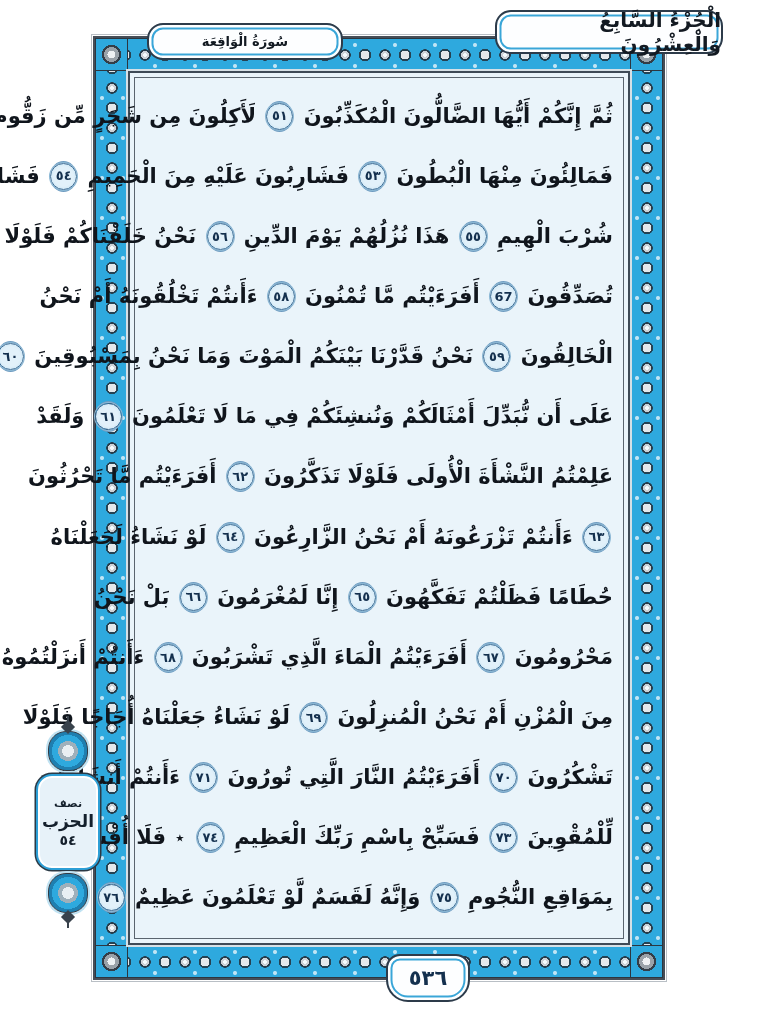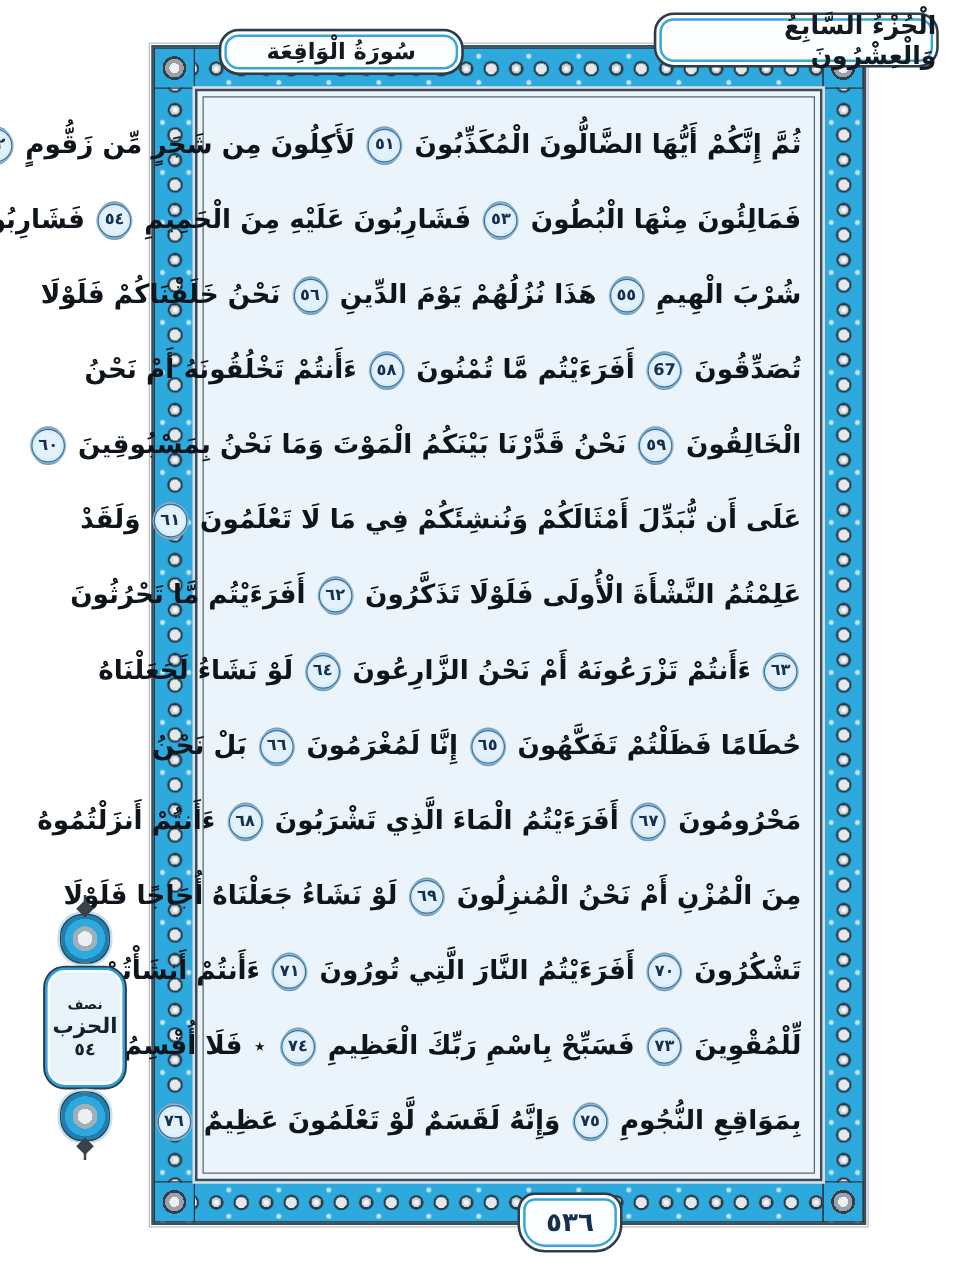--- a/index.html
+++ b/index.html
@@ -4,21 +4,20 @@
 <style>
   * { margin:0; padding:0; box-sizing:border-box; }
   html,body { width:768px; height:1024px; background:#ffffff; overflow:hidden;
               font-family:"DejaVu Sans", sans-serif; }
 
   
   .frame {
     position:absolute; left:95px; top:38px; width:568px; height:940px;
     background:#2ea9de;
     box-shadow: 0 0 0 2px #454d57, 0 0 0 3px #ffffff, 0 0 0 4px #b9bfc5;
-    margin-left: 28px;
   }
   .edge { position:absolute; background-color:#2ea9de; }
   .edge.h {
     left:0; right:0; height:33px;
     background-image:
       radial-gradient(circle at 10px 16px, rgba(255,255,255,.95) 2px, #ccd1d6 2px 4px, rgba(35,40,48,.85) 4px 5.5px, transparent 6px),
       radial-gradient(circle at 30px 16px, #e4e8eb 0 4.5px, rgba(35,40,48,.8) 4.5px 6px, transparent 6.5px),
       radial-gradient(circle at 20px 6px, rgba(255,255,255,.7) 0 1.5px, transparent 2.5px),
       radial-gradient(circle at 20px 27px, rgba(255,255,255,.7) 0 1.5px, transparent 2.5px);
     background-size:40px 33px;
@@ -71,21 +70,21 @@
 
   
   .cartouche {
     position:absolute; background:#fdfeff; z-index:5;
     border:2px solid #2d3b4a; border-radius:16px;
     box-shadow: inset 0 0 0 2.5px #ffffff, inset 0 0 0 4.5px #3aa6d8;
     display:flex; align-items:center; justify-content:center;
     color:#131a22; font-weight:bold; direction:rtl;
   }
   .tab-juz   { left:400px; top:-28px; width:228px; height:44px; font-size:20px; }
-  .tab-surah { left:52px;  top:-15px; width:196px; height:37px; font-size:18px; }
+  .tab-surah { left:52px;  top:-15px; width:196px; height:37px; font-size:13px; }
   .page-num  { left:291px; bottom:-24px; width:84px; height:48px; font-size:21px;
                border-radius:14px 14px 22px 22px; color:#14304e; }
 
   
   .hizb-col {
     position:absolute; left:28px; top:716px; width:80px; height:228px;
     display:flex; flex-direction:column; align-items:center; z-index:4;
   }
   .spike { width:2px; height:12px; background:#39424c; position:relative; }
   .spike::after { content:''; position:absolute; left:-4px; width:10px; height:10px;

